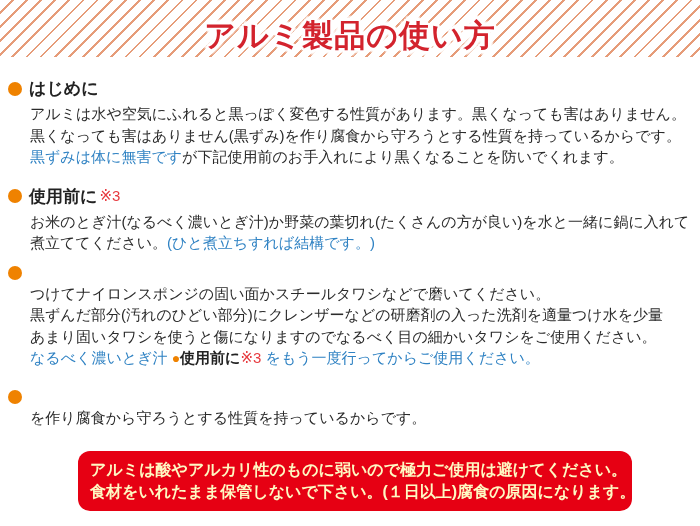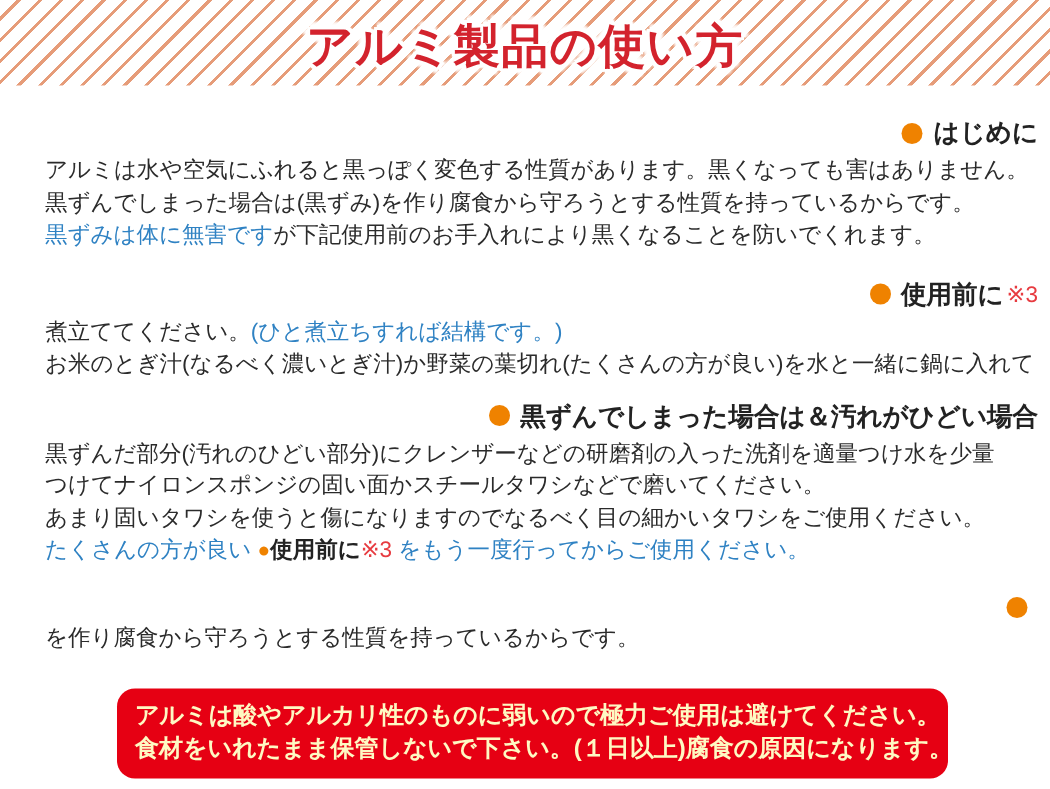--- a/index.html
+++ b/index.html
@@ -16,21 +16,21 @@
   
   .banner {
     height: 57px;
     width: 100%;
     background: repeating-linear-gradient(
       135deg,
       #ffffff 0px, #ffffff 8px,
       #e69c79 8px, #e69c79 10px
     );
     display: flex;
-    align-items: flex-start;
+    align-items: flex-end;
     justify-content: center;
   }
   .title {
     margin: 0;
     padding-top: 10px;
     font-size: 31px;
     font-weight: bold;
     letter-spacing: 1px;
     color: #d3232d;
     text-shadow:
@@ -45,21 +45,20 @@
   section { margin: 0; }
   .sec-1 { margin-top: 20px; }
   .sec-2 { margin-top: 17px; }
   .sec-3 { margin-top: 12px; }
   .sec-4 { margin-top: 20px; }
 
   .h-row {
     display: flex;
     align-items: center;
     margin-bottom: 3px;
-    justify-content: flex-end;
   }
   .bullet {
     width: 14px; height: 14px;
     border-radius: 50%;
     background: #ef8200;
     margin-right: 7px;
     flex: 0 0 auto;
   }
   .h-text {
     margin: 0;
@@ -116,47 +115,46 @@
 
   <main>
 
     <section class="sec-1">
       <div class="h-row">
         <span class="bullet"></span>
         <h2 class="h-text">はじめに</h2>
       </div>
       <div class="body">
         <div class="line"><span class="t-black">アルミは水や空気にふれると黒っぽく変色する性質があります。黒くなっても害はありません。</span></div>
-        <div class="line"><span class="t-black">黒ずんでしまった場合は(黒ずみ)を作り腐食から守ろうとする性質を持っているからです。</span></div>
+        <div class="line"><span class="t-black">黒くなっても害はありません(黒ずみ)を作り腐食から守ろうとする性質を持っているからです。</span></div>
         <div class="line"><span class="t-blue">黒ずみは体に無害です</span><span class="t-black">が下記使用前のお手入れにより黒くなることを防いでくれます。</span></div>
       </div>
     </section>
 
     <section class="sec-2">
       <div class="h-row">
         <span class="bullet"></span>
         <h2 class="h-text">使用前に</h2>
         <span class="h-note">※3</span>
       </div>
       <div class="body">
+        <div class="line"><span class="t-black">お米のとぎ汁(なるべく濃いとぎ汁)か野菜の葉切れ(たくさんの方が良い)を水と一緒に鍋に入れて</span></div>
         <div class="line"><span class="t-black">煮立ててください。</span><span class="t-blue">(ひと煮立ちすれば結構です。)</span></div>
-        <div class="line"><span class="t-black">お米のとぎ汁(なるべく濃いとぎ汁)か野菜の葉切れ(たくさんの方が良い)を水と一緒に鍋に入れて</span></div>
       </div>
     </section>
 
     <section class="sec-3">
       <div class="h-row">
         <span class="bullet"></span>
-        <h2 class="h-text">黒ずんでしまった場合は＆汚れがひどい場合</h2>
       </div>
       <div class="body">
+        <div class="line"><span class="t-black">つけてナイロンスポンジの固い面かスチールタワシなどで磨いてください。</span></div>
         <div class="line"><span class="t-black">黒ずんだ部分(汚れのひどい部分)にクレンザーなどの研磨剤の入った洗剤を適量つけ水を少量</span></div>
-        <div class="line"><span class="t-black">つけてナイロンスポンジの固い面かスチールタワシなどで磨いてください。</span></div>
         <div class="line"><span class="t-black">あまり固いタワシを使うと傷になりますのでなるべく目の細かいタワシをご使用ください。</span></div>
-        <div class="line"><span class="t-blue">たくさんの方が良い </span><span class="inline-bullet">●</span><span class="t-bold">使用前に</span><span class="t-red">※3</span><span class="t-blue"> をもう一度行ってからご使用ください。</span></div>
+        <div class="line"><span class="t-blue">なるべく濃いとぎ汁 </span><span class="inline-bullet">●</span><span class="t-bold">使用前に</span><span class="t-red">※3</span><span class="t-blue"> をもう一度行ってからご使用ください。</span></div>
       </div>
     </section>
 
     <section class="sec-4">
       <div class="h-row">
         <span class="bullet"></span>
       </div>
       <div class="body">
         <div class="line"><span class="t-black">を作り腐食から守ろうとする性質を持っているからです。</span></div>
       </div>

